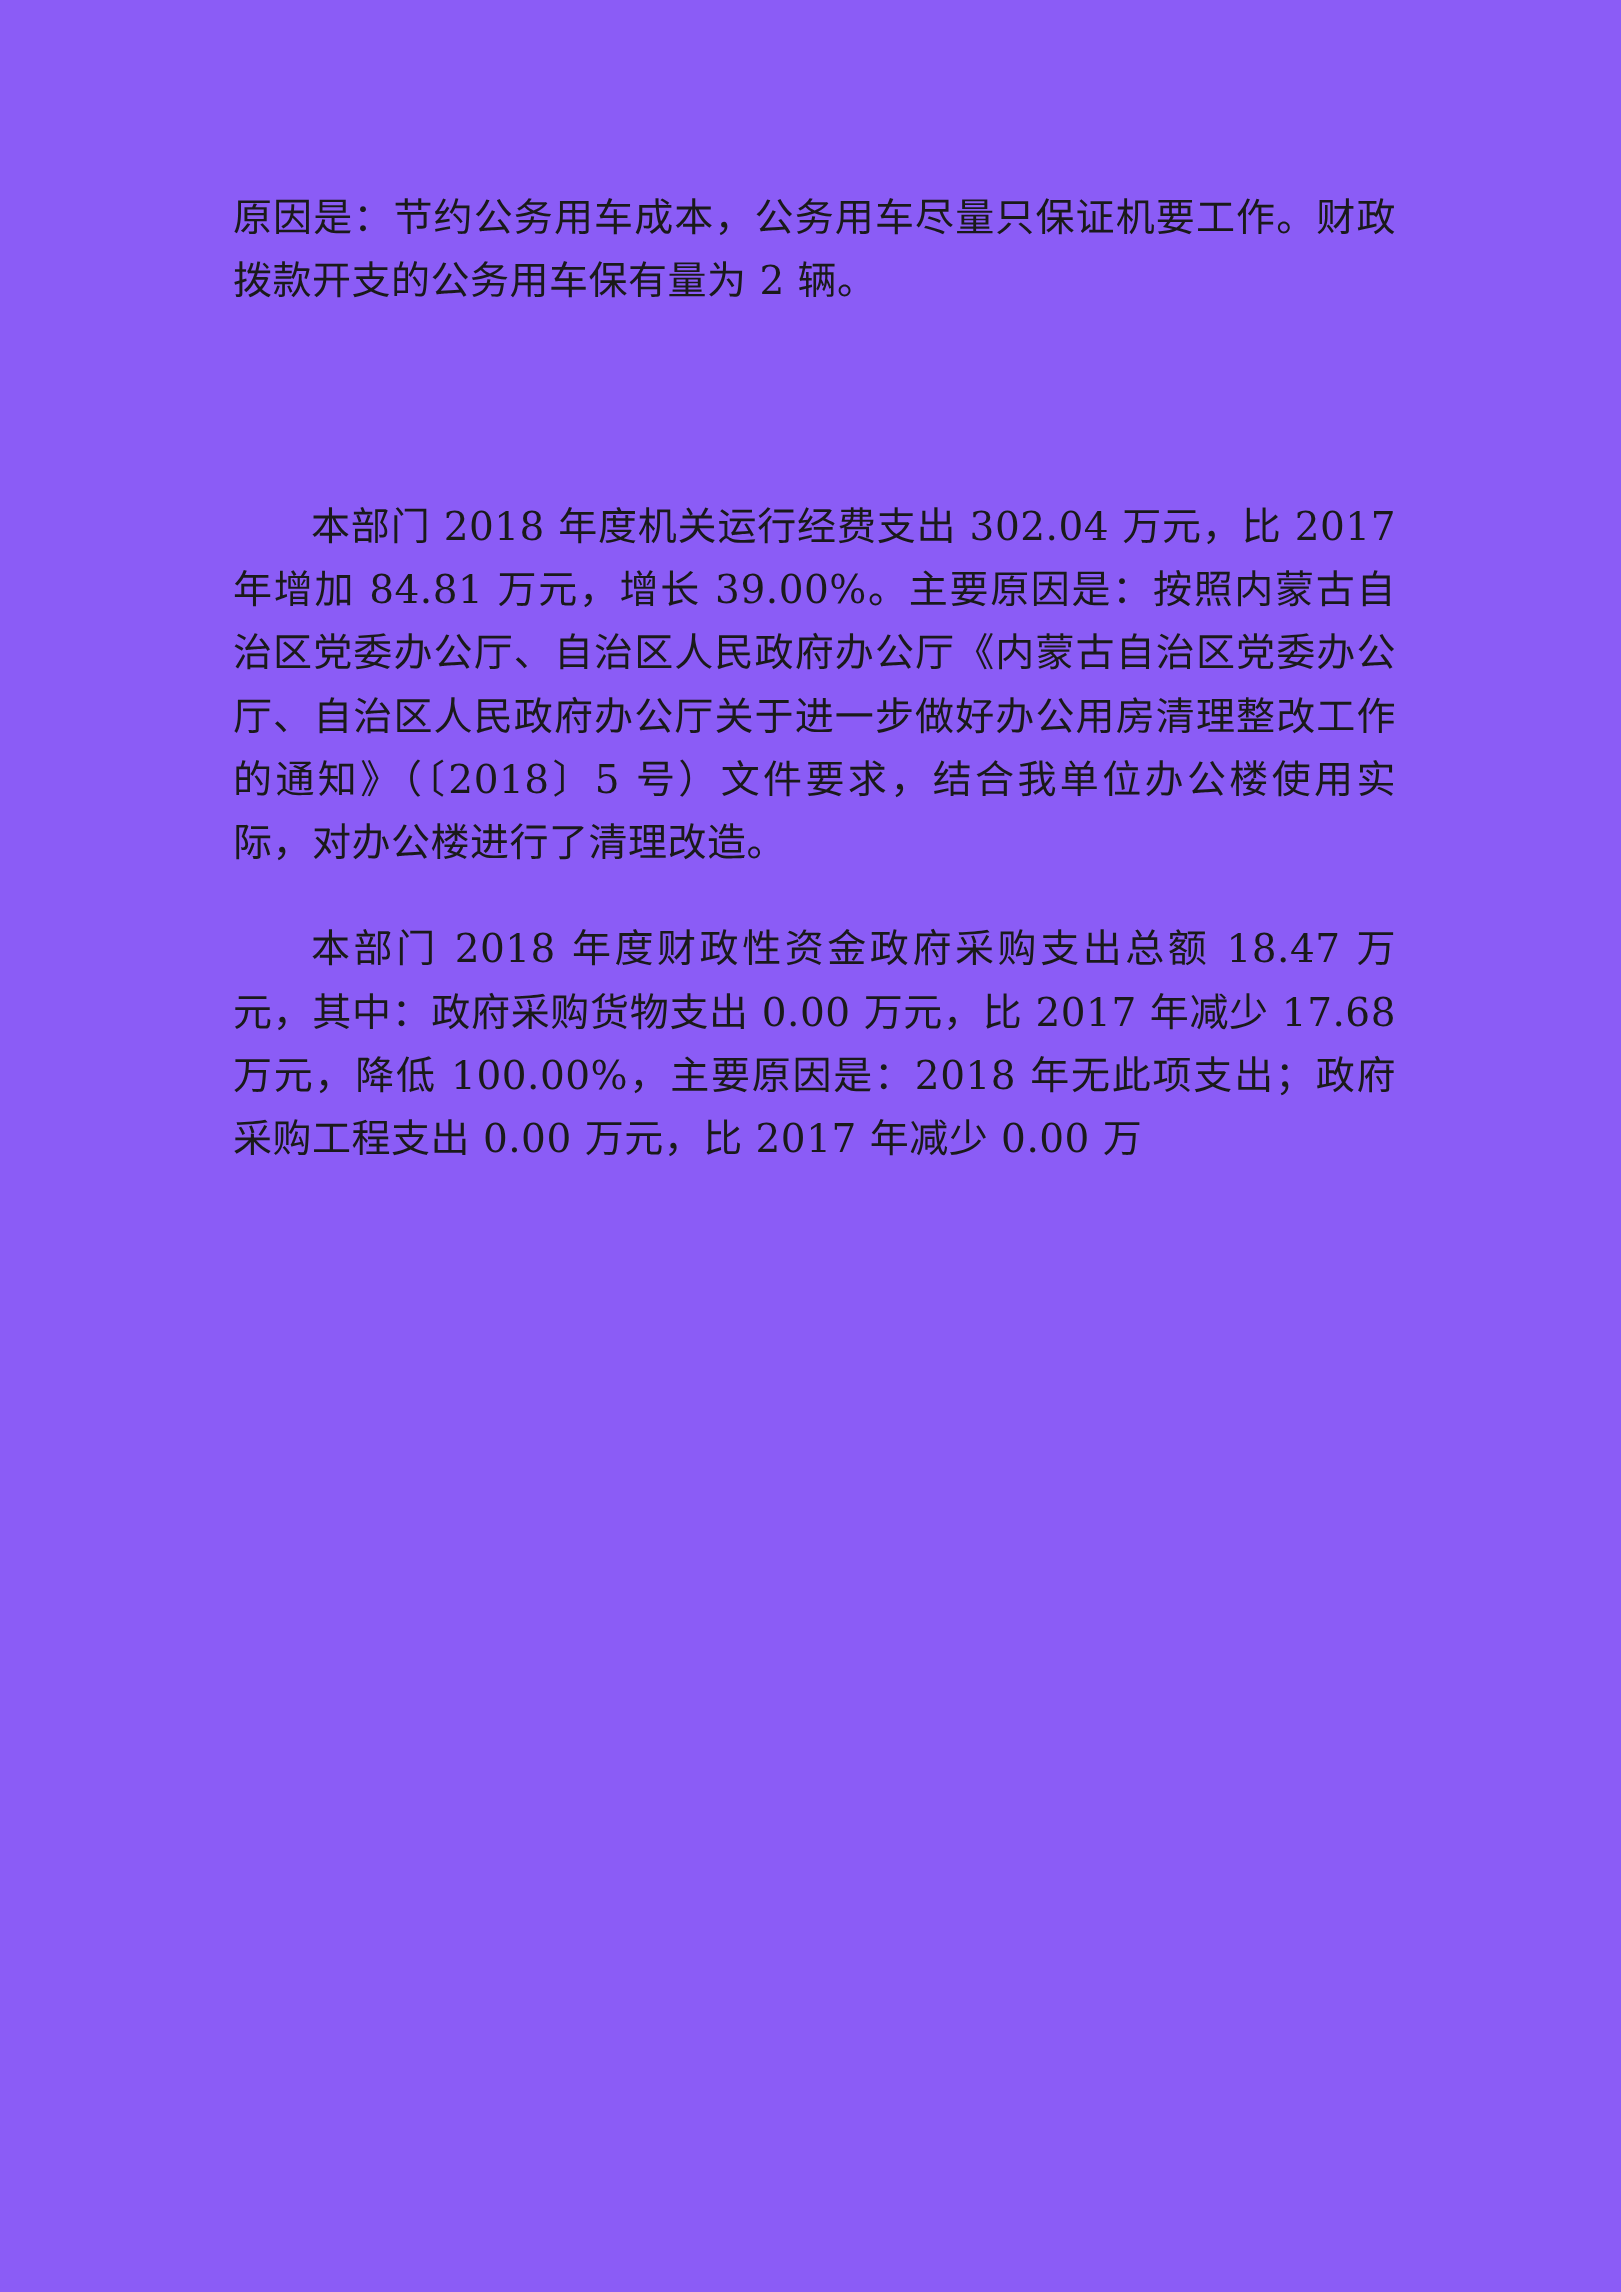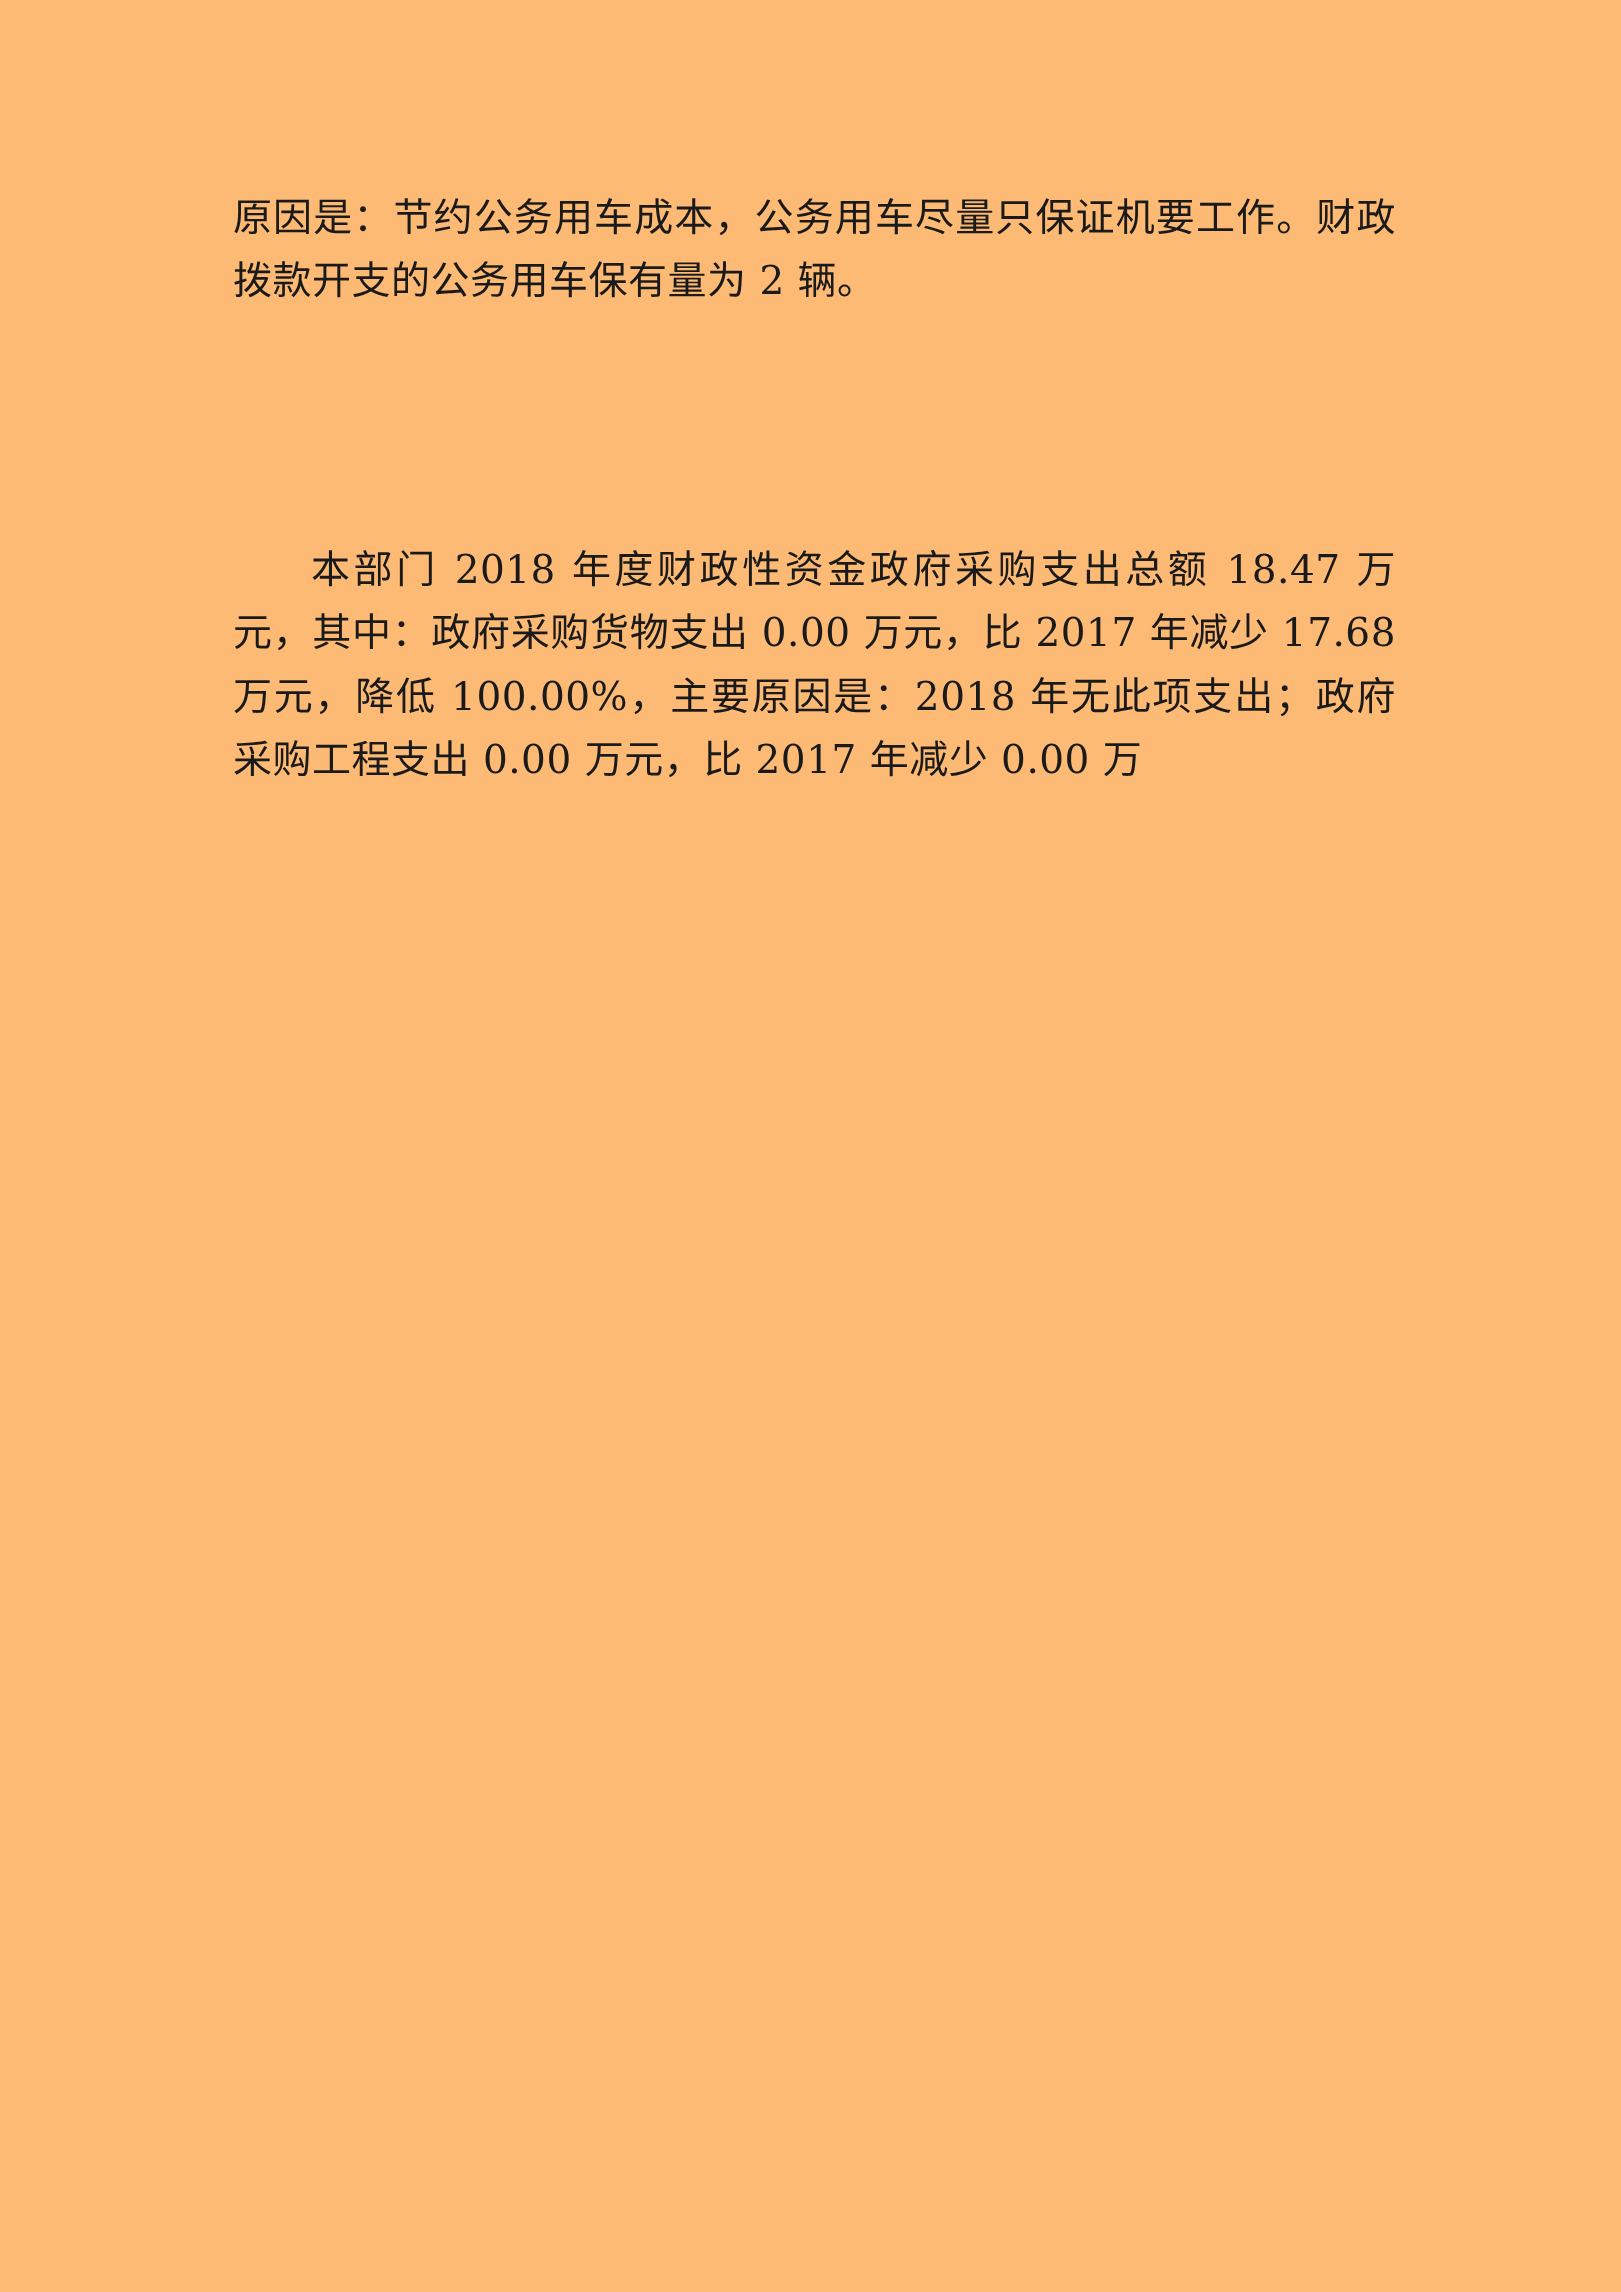--- a/index.html
+++ b/index.html
@@ -13,21 +13,21 @@
     font-family: "DejaVu Serif", "Liberation Serif", serif;
     color: #1a1a1a;
     overflow: hidden;
   }
   .page {
     position: relative;
     width: 1621px;
     height: 2293px;
     box-sizing: border-box;
     padding: 186px 225px 89px 233px;
-    background: #fdba74;
+    background: #8b5cf6;
   }
   .doc-body {
     font-size: 39px;
     line-height: 1.62;
     letter-spacing: 0.5px;
     text-align: justify;
     text-justify: inter-ideograph;
   }
   p.para {
     margin: 0 0 0 0;
@@ -61,20 +61,21 @@
 
 
     <div class="gap-small"></div>
 
 
     <div class="gap-small"></div>
 
 
     <div class="gap-small"></div>
 
+    <p class="para indent">本部门 2018 年度机关运行经费支出 302.04 万元，比 2017 年增加 84.81 万元，增长 39.00%。主要原因是：按照内蒙古自治区党委办公厅、自治区人民政府办公厅《内蒙古自治区党委办公厅、自治区人民政府办公厅关于进一步做好办公用房清理整改工作的通知》（〔2018〕5 号）文件要求，结合我单位办公楼使用实际，对办公楼进行了清理改造。</p>
 
     <div class="gap-small"></div>
 
 
     <div class="gap-small"></div>
 
     <p class="para indent">本部门 2018 年度财政性资金政府采购支出总额 18.47 万元，其中：政府采购货物支出 0.00 万元，比 2017 年减少 17.68 万元，降低 100.00%，主要原因是：2018 年无此项支出；政府采购工程支出 0.00 万元，比 2017 年减少 0.00 万</p>
 
   </div>
 </div>

